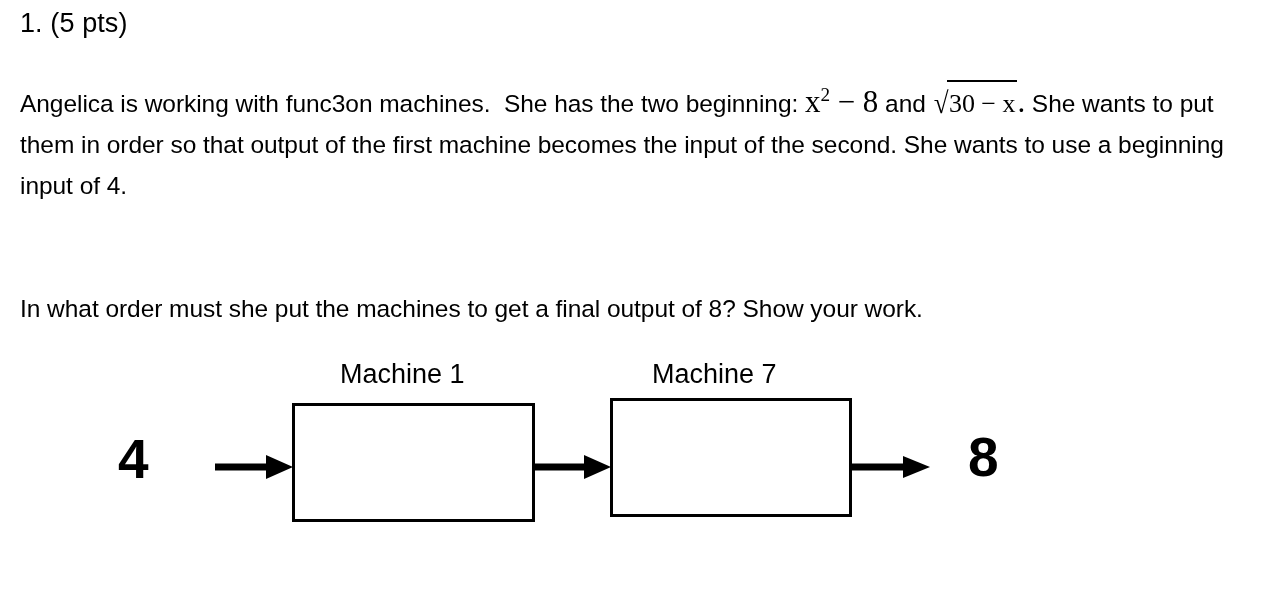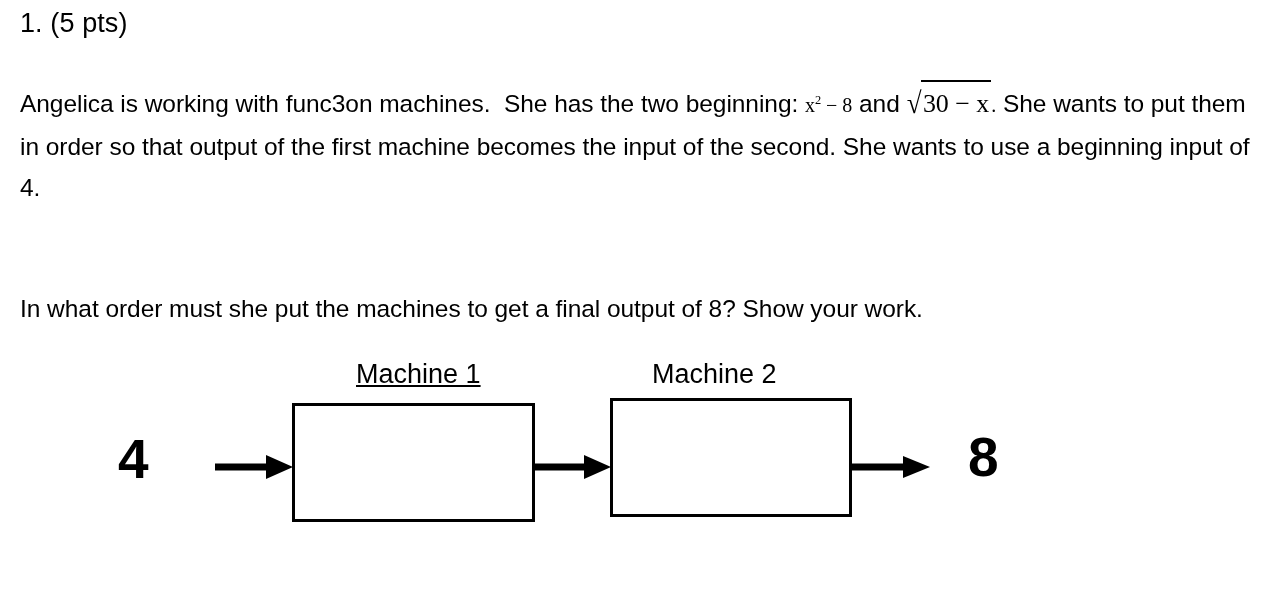--- a/index.html
+++ b/index.html
@@ -43,21 +43,21 @@
   #question-paragraph {
     top: 288px;
     width: 1230px;
     white-space: nowrap;
   }
   .nb { white-space: nowrap; }
 
   
   .math {
     font-family: "Liberation Serif", serif;
-    font-size: 20px;
+    font-size: 31px;
     white-space: nowrap;
   }
   .math sup {
     font-size: 0.62em;
     vertical-align: super;
     line-height: 0;
   }
   .radical {
     display: inline-block;
     position: relative;
@@ -87,21 +87,21 @@
     width: 1262px;
     height: 210px;
   }
   .machine-label {
     position: absolute;
     font-family: "Liberation Sans", sans-serif;
     font-size: 27px;
     line-height: 32px;
     white-space: nowrap;
   }
-  #machine-1-label { left: 356px; top: 18px; text-decoration: underline; }
+  #machine-1-label { left: 340px; top: 18px; }
   #machine-2-label { left: 652px; top: 18px; }
 
   .machine-box {
     position: absolute;
     background: #ffffff;
     border: 3px solid #000000;
     box-sizing: border-box;
   }
   #machine-1-box { left: 292px; top: 63px; width: 243px; height: 119px; }
   #machine-2-box { left: 610px; top: 58px; width: 242px; height: 119px; }
@@ -135,21 +135,21 @@
   <span>She wants to put them in order so that output of the first machine becomes the input of the</span>
   <span>second.  She wants to use a beginning input of 4.</span>
 </div>
 
 <div class="para" id="question-paragraph">In what order must she put the machines to get a final output of   8? Show your work.</div>
 
 <div id="machine-diagram">
 
   <div class="machine-label" id="machine-1-label">Machine 1</div>
 
-  <div class="machine-label" id="machine-2-label">Machine 2</div>
+  <div class="machine-label" id="machine-2-label">Machine 7</div>
 
   <div class="value-label" id="input-value">4</div>
 
   <span class="arrow" id="arrow-input">
     <svg width="80" height="30" viewBox="0 0 80 30" aria-hidden="true">
       <line x1="1" y1="15" x2="56" y2="15" stroke="#000000" stroke-width="7"></line>
       <polygon points="52,3 79,15 52,27" fill="#000000"></polygon>
     </svg>
   </span>
 

